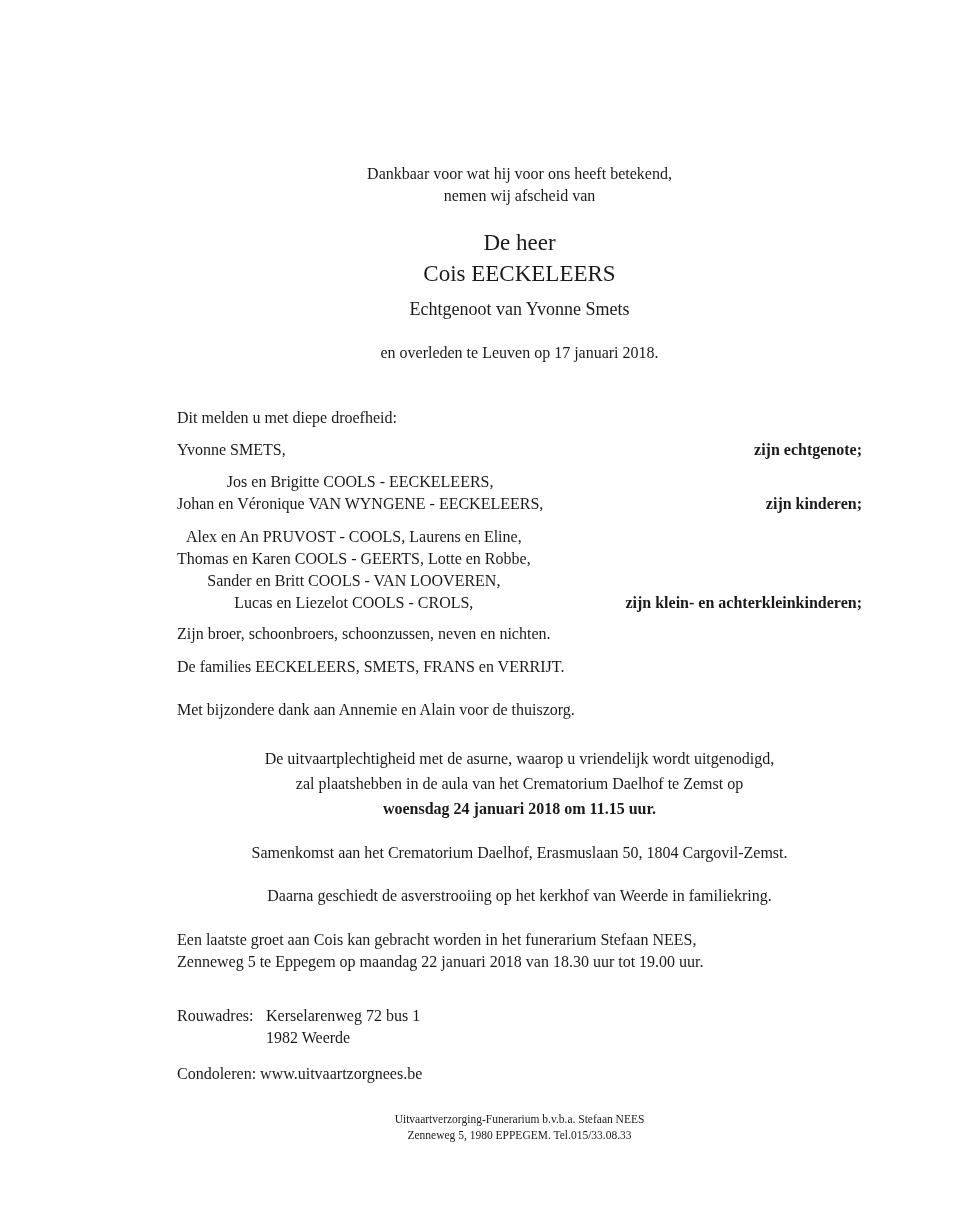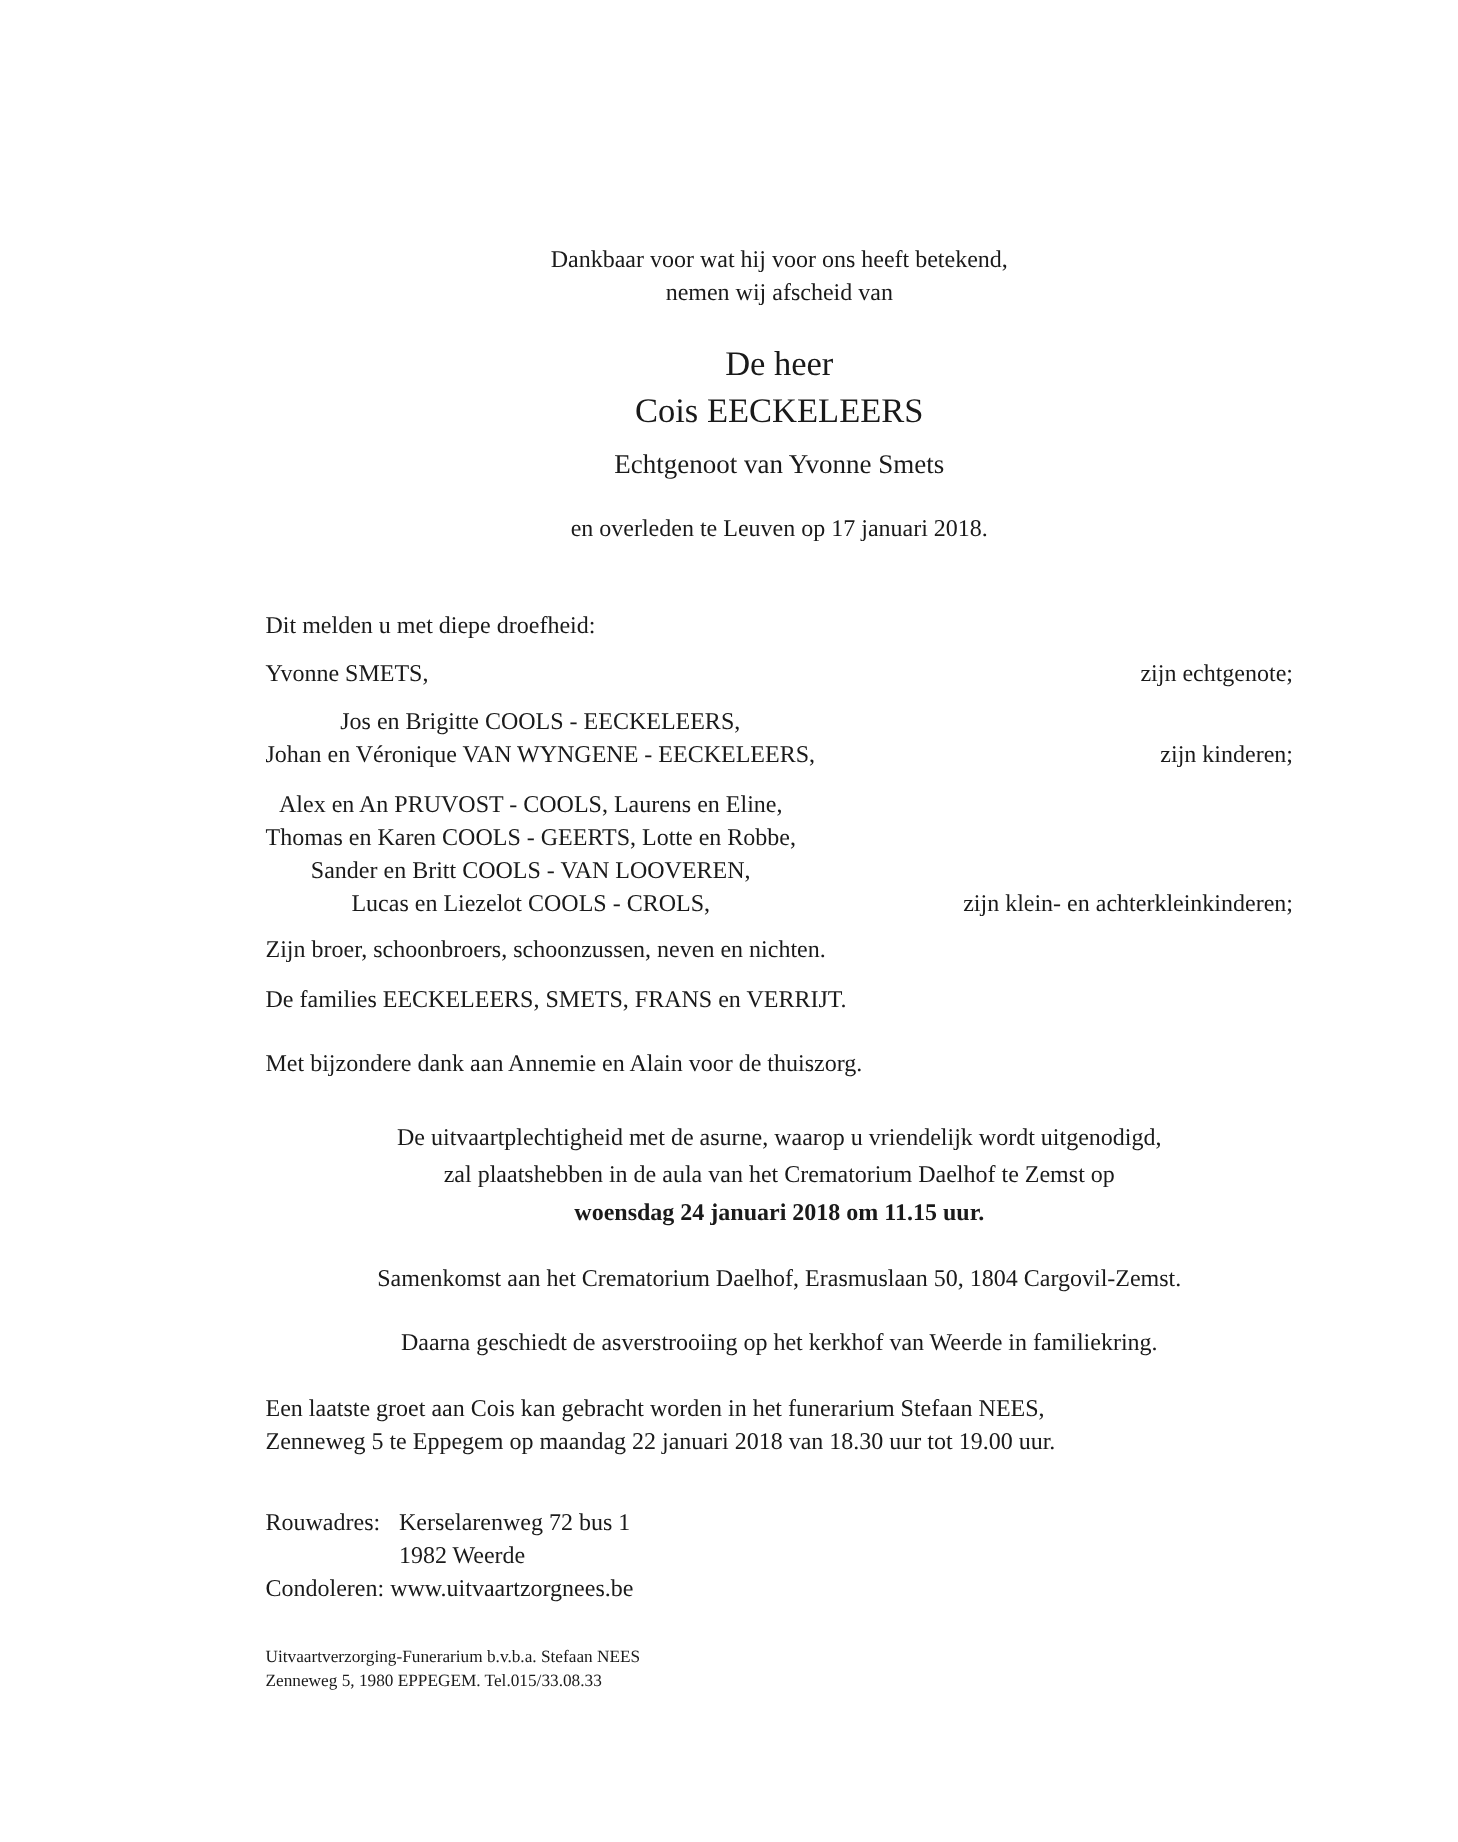--- a/index.html
+++ b/index.html
@@ -44,46 +44,46 @@
   .announcement { margin-top: 43px; }
   .family-group {
     display: flex;
     justify-content: space-between;
     align-items: flex-end;
     text-align: center;
   }
   .fg-1 { margin-top: 10px; }
   .fg-2 { margin-top: 10px; }
   .fg-3 { margin-top: 11px; }
-  .relation { white-space: nowrap; }
+  .relation { white-space: nowrap; font-weight: bold; }
   .relatives-note { margin-top: 9px; }
   .families-line { margin-top: 11px; }
   .thanks-line { margin-top: 21px; }
   .ceremony-block {
     margin-top: 25px;
     line-height: 25px;
   }
   .ceremony-datetime { font-weight: bold; }
   .gathering-line { margin-top: 21px; }
   .scattering-line { margin-top: 21px; }
   .viewing-block { margin-top: 22px; }
   .mourning-address {
     margin-top: 32px;
     display: flex;
   }
   .addr-label {
     flex: none;
     width: 89px;
   }
-  .condolences-line { }
+  .condolences-line { margin-top: 14px; }
   .footer-block {
     margin-top: 27px;
     font-size: 11.5px;
     line-height: 15.5px;
-    text-align: left;
+    text-align: center;
   }
 </style>
 </head>
 <body>
 
 <div class="page">
   <div class="content">
 
     <div class="intro center">
       <div>Dankbaar voor wat hij voor ons heeft betekend,</div>

